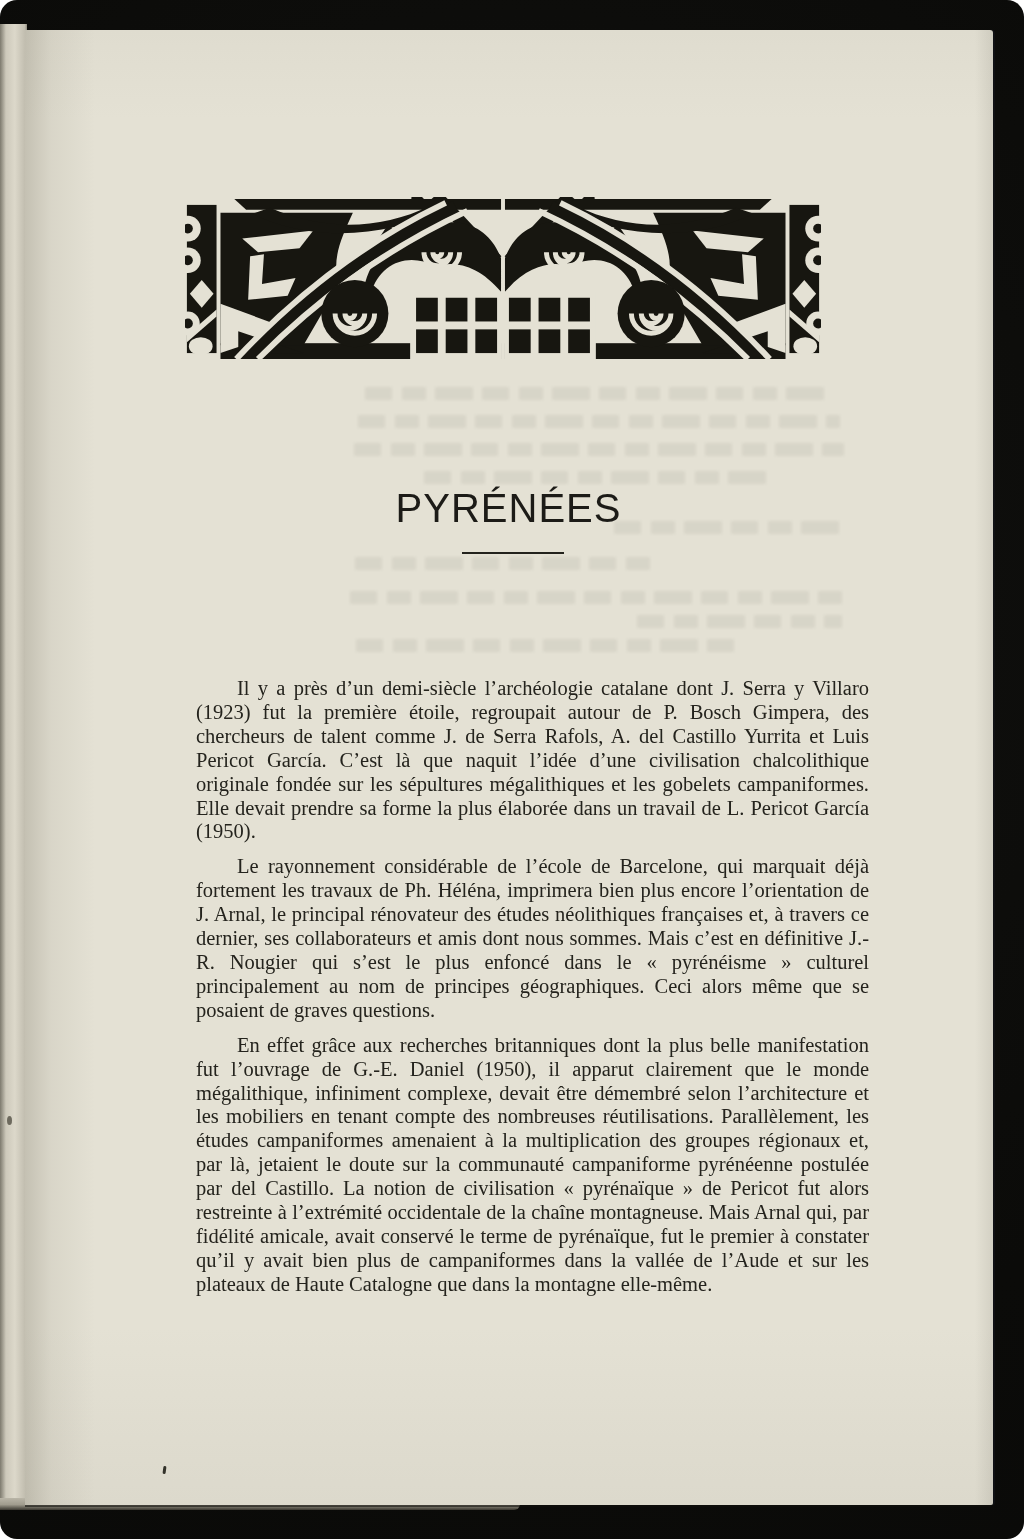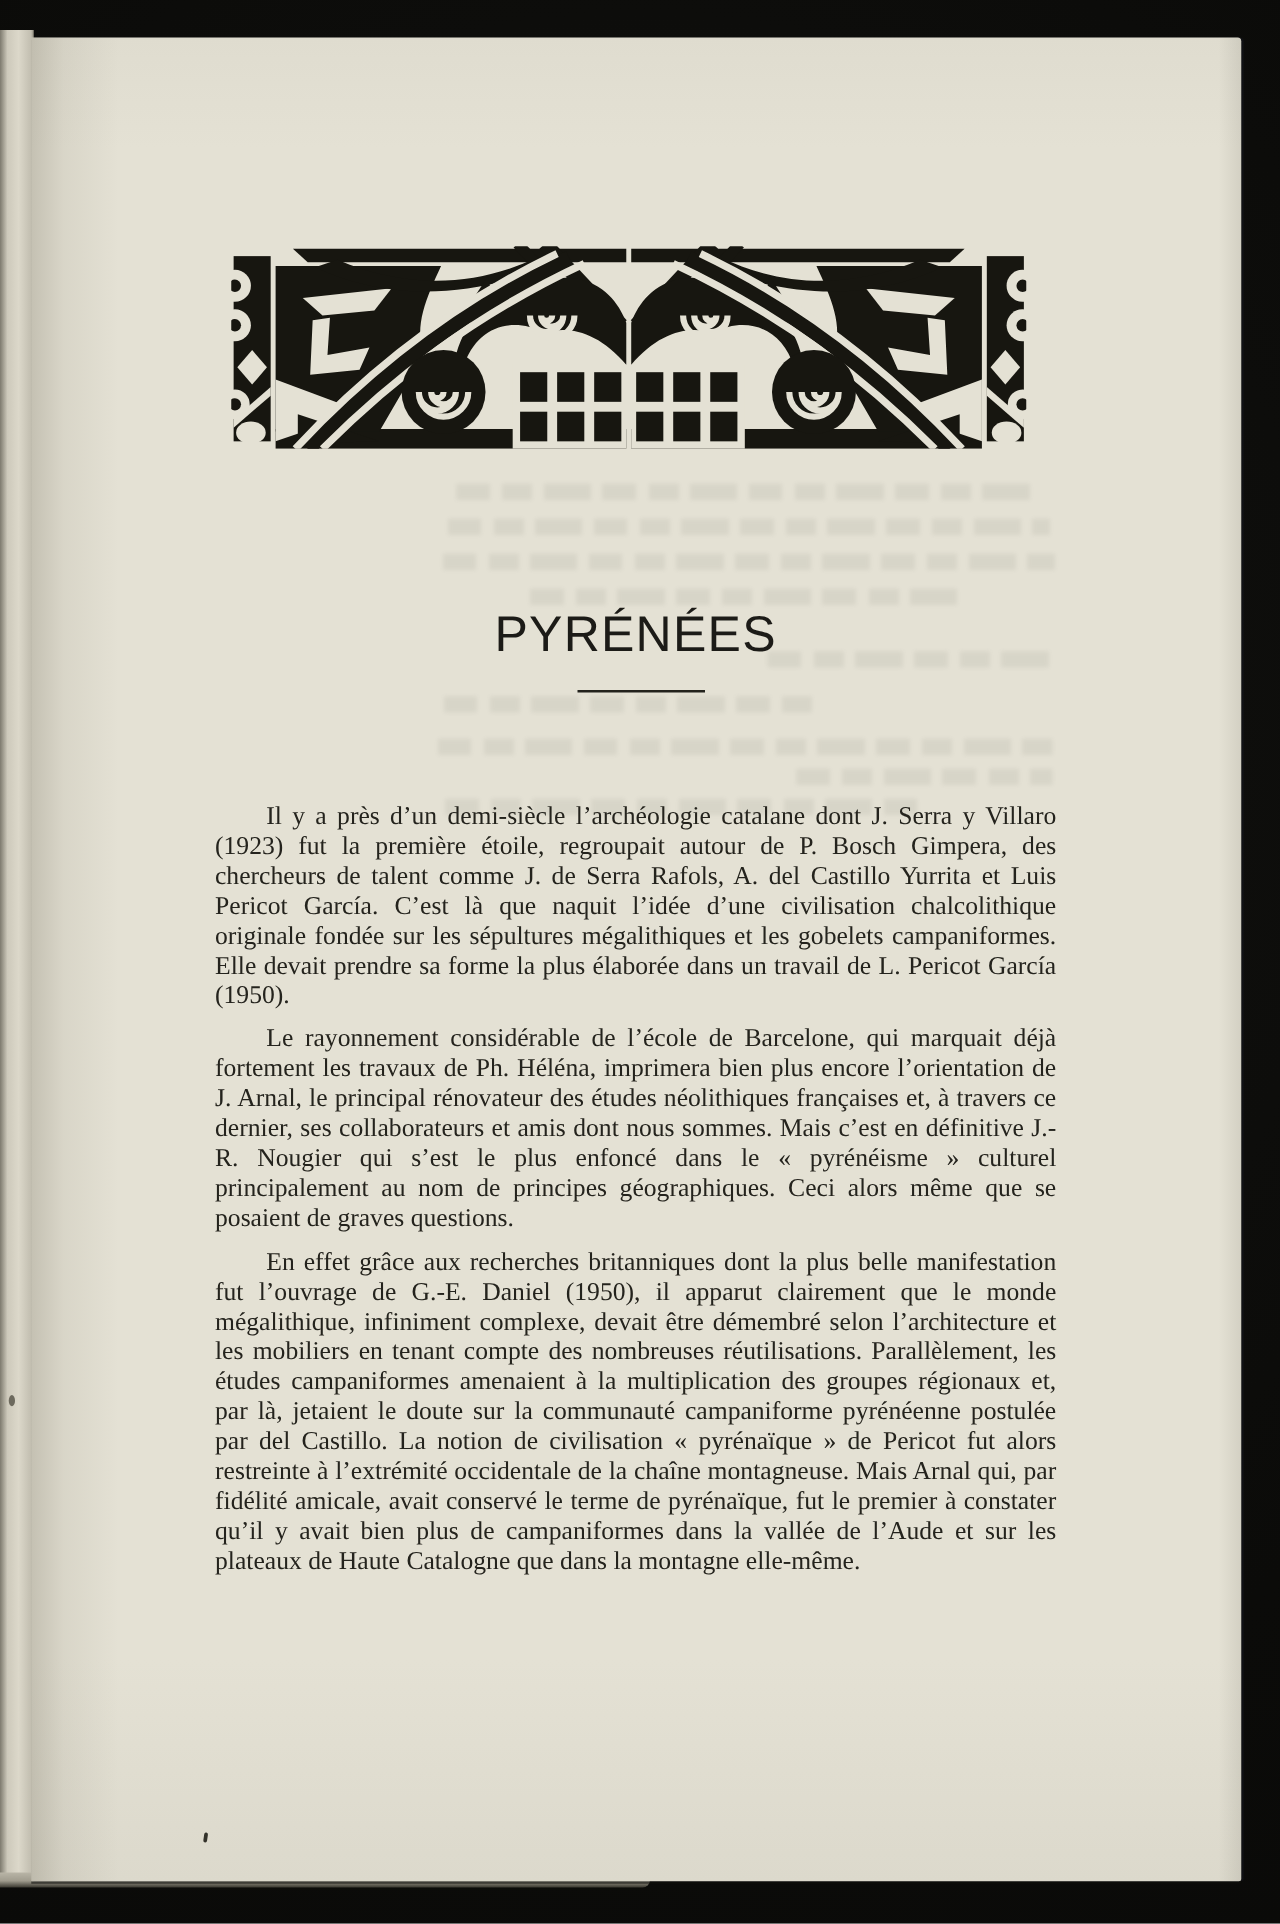--- a/index.html
+++ b/index.html
@@ -3,20 +3,21 @@
 <meta charset="utf-8">
 <style>
   * { margin:0; padding:0; box-sizing:border-box; }
   html,body { width:1024px; }
   body { font-family:"Liberation Serif", serif; }
 
   .stage{
     position:relative; width:1024px; height:1539px; overflow:hidden;
     background:
       radial-gradient(140% 100% at 50% 40%, #121210 0%, #0b0b09 55%, #080807 100%);
+    border-radius: 17px;
   }
 
   
   .under-left{
     position:absolute; left:0; top:24px; width:27px; height:1485px;
     background:linear-gradient(90deg,#7d7a6e 0,#cdc9bb 22%,#dcd8ca 55%,#c2beb0 92%,#8f8b7e 100%);
   }
   .under-bottom{
     position:absolute; left:0; top:1498px; width:520px; height:12px;
     background:linear-gradient(180deg,#b9b5a7 0,#a09c8e 55%,#3a3830 100%);
@@ -53,22 +54,22 @@
     top:456px; text-align:center;
     font-family:"Liberation Sans", sans-serif;
     font-size:40px; font-weight:500; letter-spacing:1px; line-height:1.1;
     color:#1c1b17;
   }
   .title-rule{
     position:absolute; left:437px; top:522px; width:102px; height:2px; background:#23221c;
   }
 
   article.body-text{
-    top:612px; color:#24231d;
-    font-size:20.5px; line-height:23.9px; text-align:justify;
+    top:647px; color:#24231d;
+    font-size:20.5px; line-height:23.9px; text-align:justify;margin-left:24px;
   }
   article.body-text p{ text-indent:41px; margin-bottom:11px; }
   article.body-text p:last-child{ margin-bottom:0; }
 
   .speck{ position:absolute; background:#33322a; }
   .speck-a{ left:138px; top:1436px; width:3px; height:8px; border-radius:2px; transform:rotate(8deg); }
   .speck-b{ left:-18px; top:1086px; width:5px; height:9px; background:#6d6a5e; border-radius:50%; }
 </style>
 </head>
 <body>

